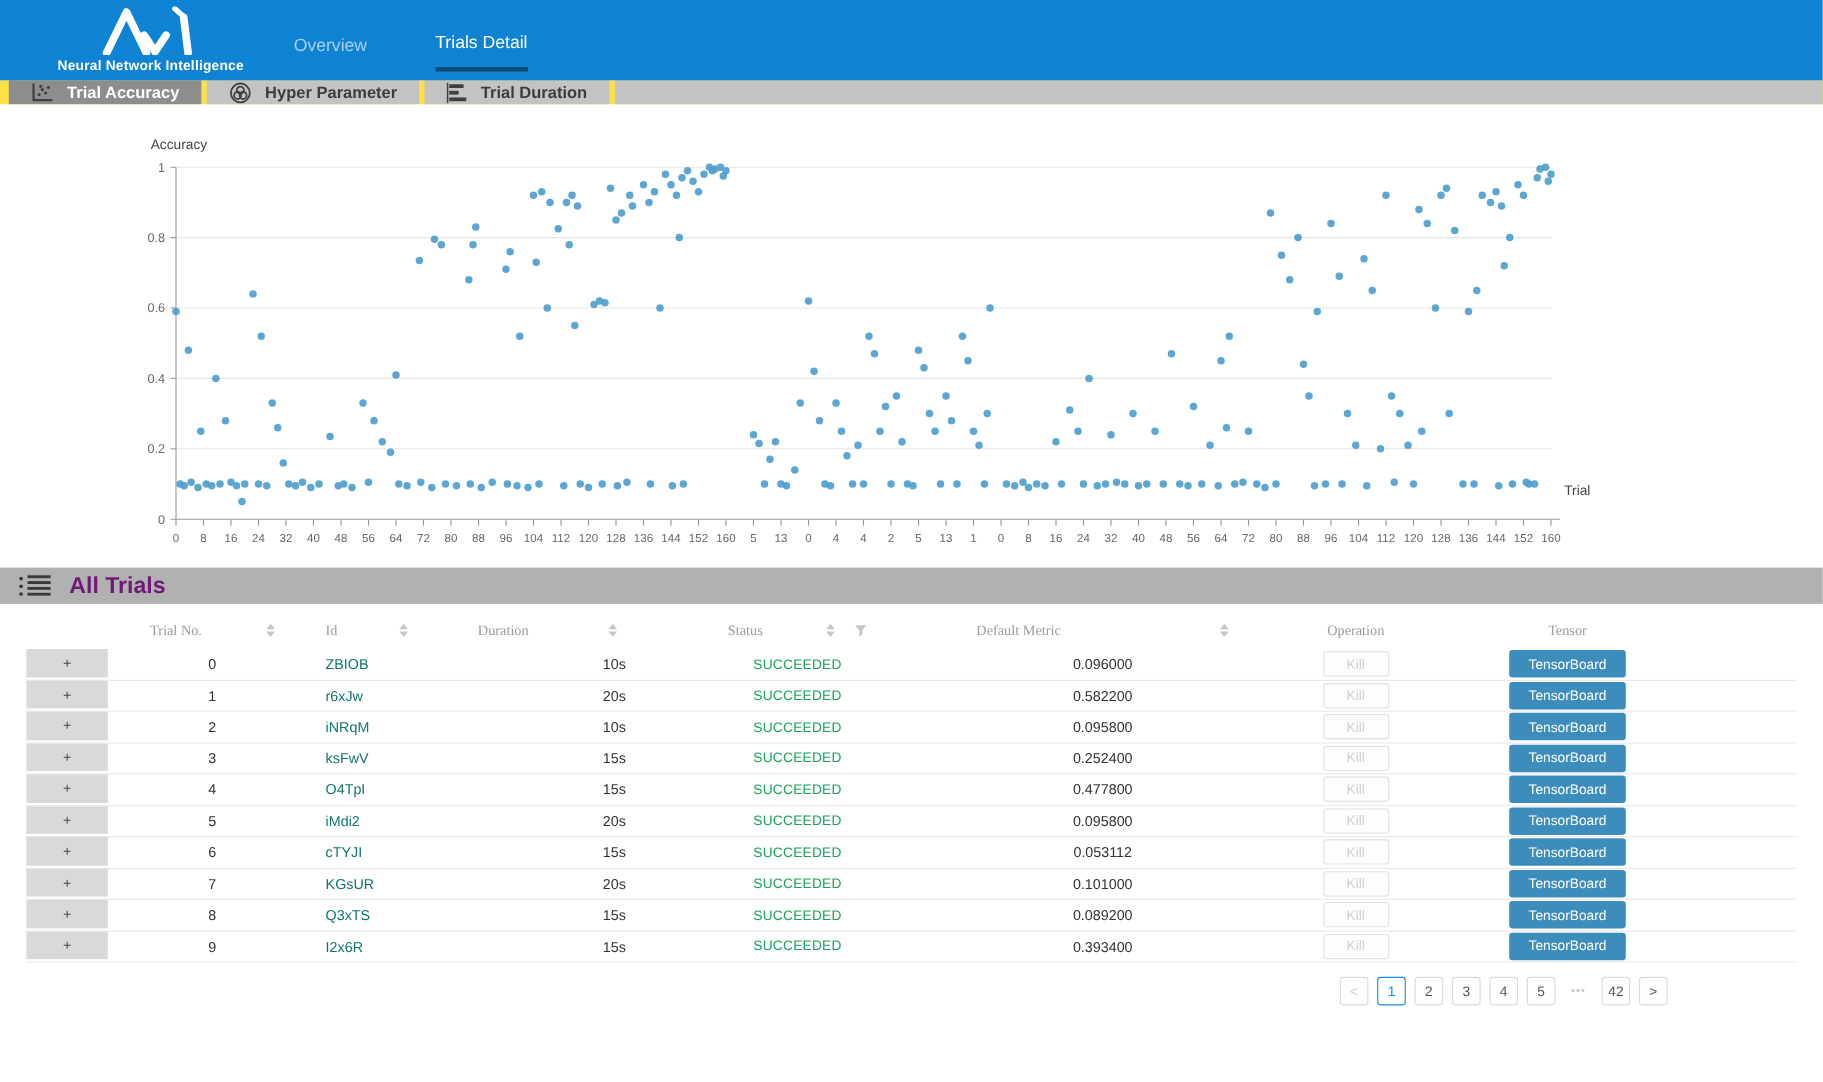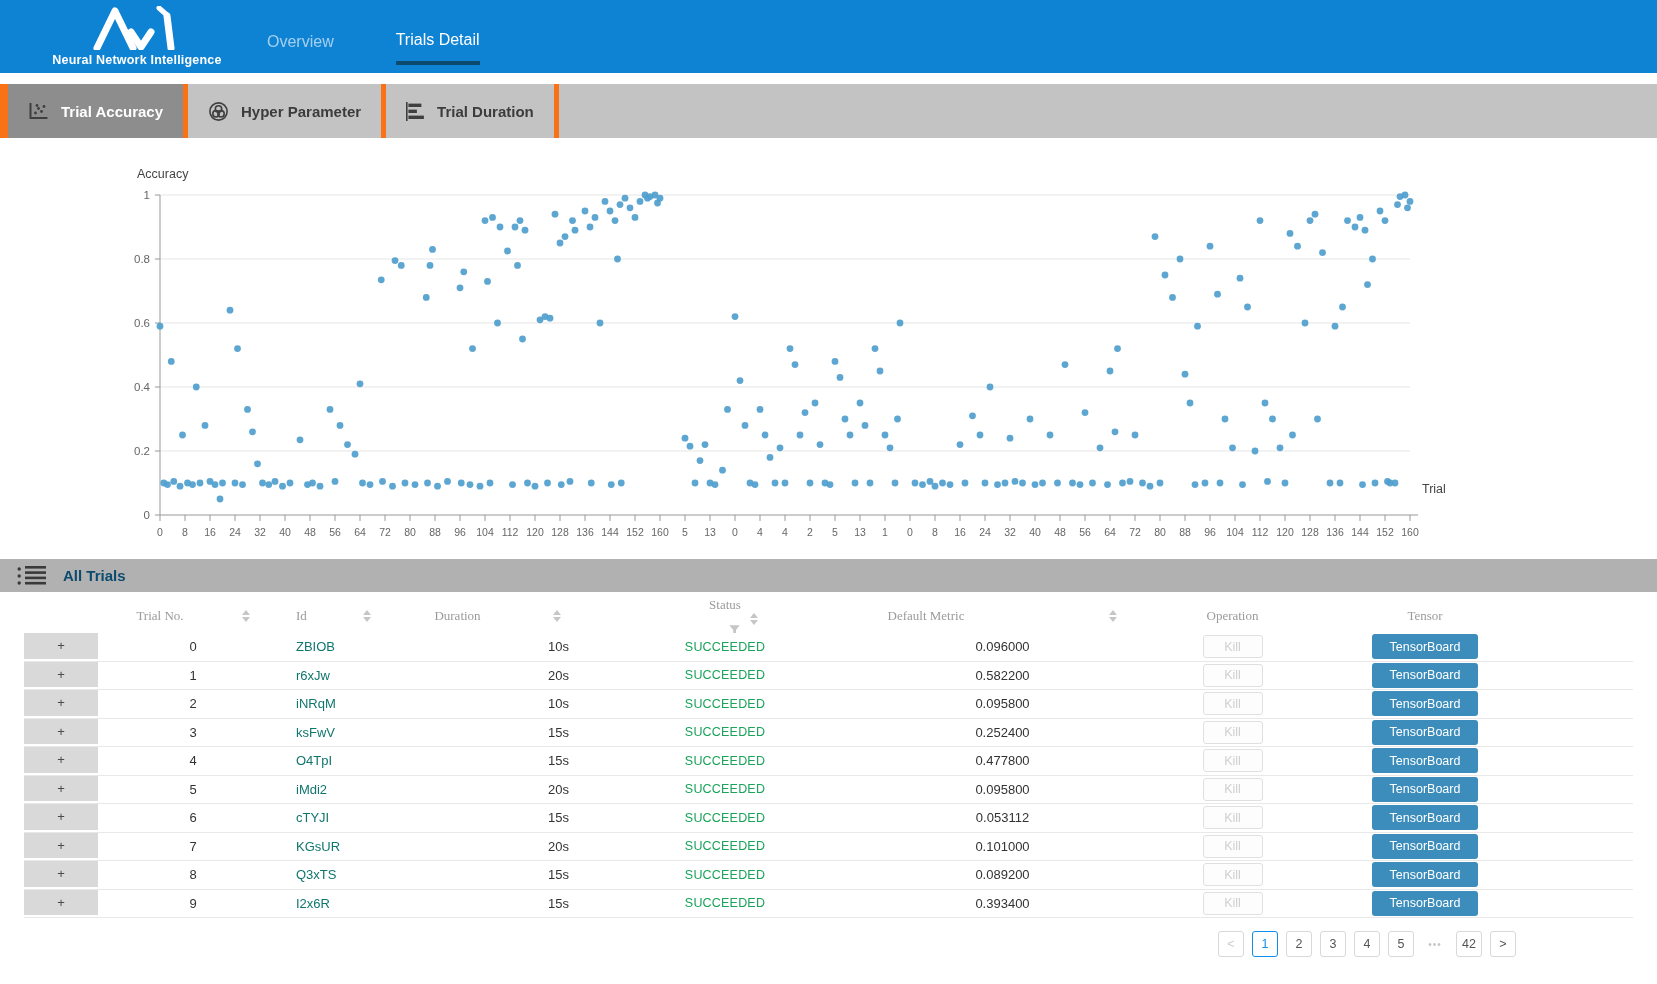--- a/index.html
+++ b/index.html
@@ -9,45 +9,45 @@
   
   .topbar{height:73px;background:#0e82d3;display:flex;align-items:center;position:relative;}
   .logo{margin-left:62px;display:flex;flex-direction:column;align-items:center;width:150px;}
   .logo svg{display:block;}
   .logo .sub{color:#fff;font-size:12.5px;font-weight:bold;margin-top:3px;white-space:nowrap;letter-spacing:.2px;}
   .topnav{display:flex;align-items:flex-end;margin-left:55px;gap:62px;height:100%;}
   .nav-item{color:rgba(255,255,255,.62);font-size:16px;padding-bottom:22px;cursor:pointer;}
   .nav-item.active{color:#fff;padding-bottom:12px;border-bottom:4px solid #0c4a6e;margin-bottom:8px;}
 
   
-  .tabstrip{margin-top:11px;height:54px;display:flex;background:#f97316;}
+  .tabstrip{margin-top:0;height:22px;display:flex;background:#fde047;}
   .tab{background:#c3c3c3;display:flex;align-items:center;gap:12px;padding:0 20px;margin-right:5px;cursor:pointer;font-size:15px;font-weight:bold;color:#3c3c3c;}
   .tab:first-child{margin-left:8px;}
   .tab.active{background:#8d8d8d;color:#fff;}
   .tab .ticon{display:flex;align-items:center;}
   .tabfill{flex:1;background:#c3c3c3;}
 
   
   .chartwrap{width:1657px;height:418px;position:relative;background:#fff;}
 
   
   .sectionbar{margin-top:3px;height:33px;background:#b1b1b1;display:flex;align-items:center;}
   .sectionbar .sicon{margin-left:17px;display:flex;align-items:center;}
-  .sectionbar .stitle{margin-left:16px;font-size:15px;font-weight:bold;color:#0c4a6e;}
+  .sectionbar .stitle{margin-left:16px;font-size:21px;font-weight:bold;color:#701a75;}
 
   
   .tbl{margin-left:24px;width:1609px;margin-top:7px;font-size:13px;color:#333;}
   .trow{display:flex;align-items:stretch;}
   .thead{height:34px;color:#9b9b9b;font-size:13px;}
   .thead .cell{display:flex;align-items:center;justify-content:center;font-family:Liberation Serif, serif;}
   .tbody .trow{height:27.5px;border-bottom:1px solid #e8e8e8;}
   .cell{box-sizing:border-box;display:flex;align-items:center;justify-content:center;overflow:hidden;}
   .c0{width:74px;}.c1{width:190px;}.c2{width:132px;justify-content:flex-start !important;padding-left:8px;}
   .c3{width:155px;justify-content:flex-end !important;padding-right:6px;}
-  .c4{width:300px;flex-direction:column;}.c5{width:255px;gap:33px;}.c6{width:205px;}.c7{width:180px;}.c8{width:118px;}
+  .c4{width:300px;}.c5{width:255px;gap:33px;}.c6{width:205px;}.c7{width:180px;}.c8{width:118px;}
   .thead .c2{justify-content:flex-start !important;}
   .thead .c3{justify-content:center !important;padding-right:0;}
   .expander{width:74px;background:#d9d9d9;border-bottom:2px solid #fff;display:flex;align-items:center;justify-content:center;color:#4a4a4a;font-size:13px;cursor:pointer;}
   .id-cell{color:#0f766e;}
   .status-cell{font-size:12.5px;letter-spacing:.2px;}
   .caret{display:inline-flex;flex-direction:column;gap:2px;}
   .caret i{display:block;width:0;height:0;border-left:4px solid transparent;border-right:4px solid transparent;}
   .caret .up{border-bottom:5px solid #c6c6c6;}
   .caret .down{border-top:5px solid #c6c6c6;}
   .thead .c1 .caret{margin-left:58px;}

